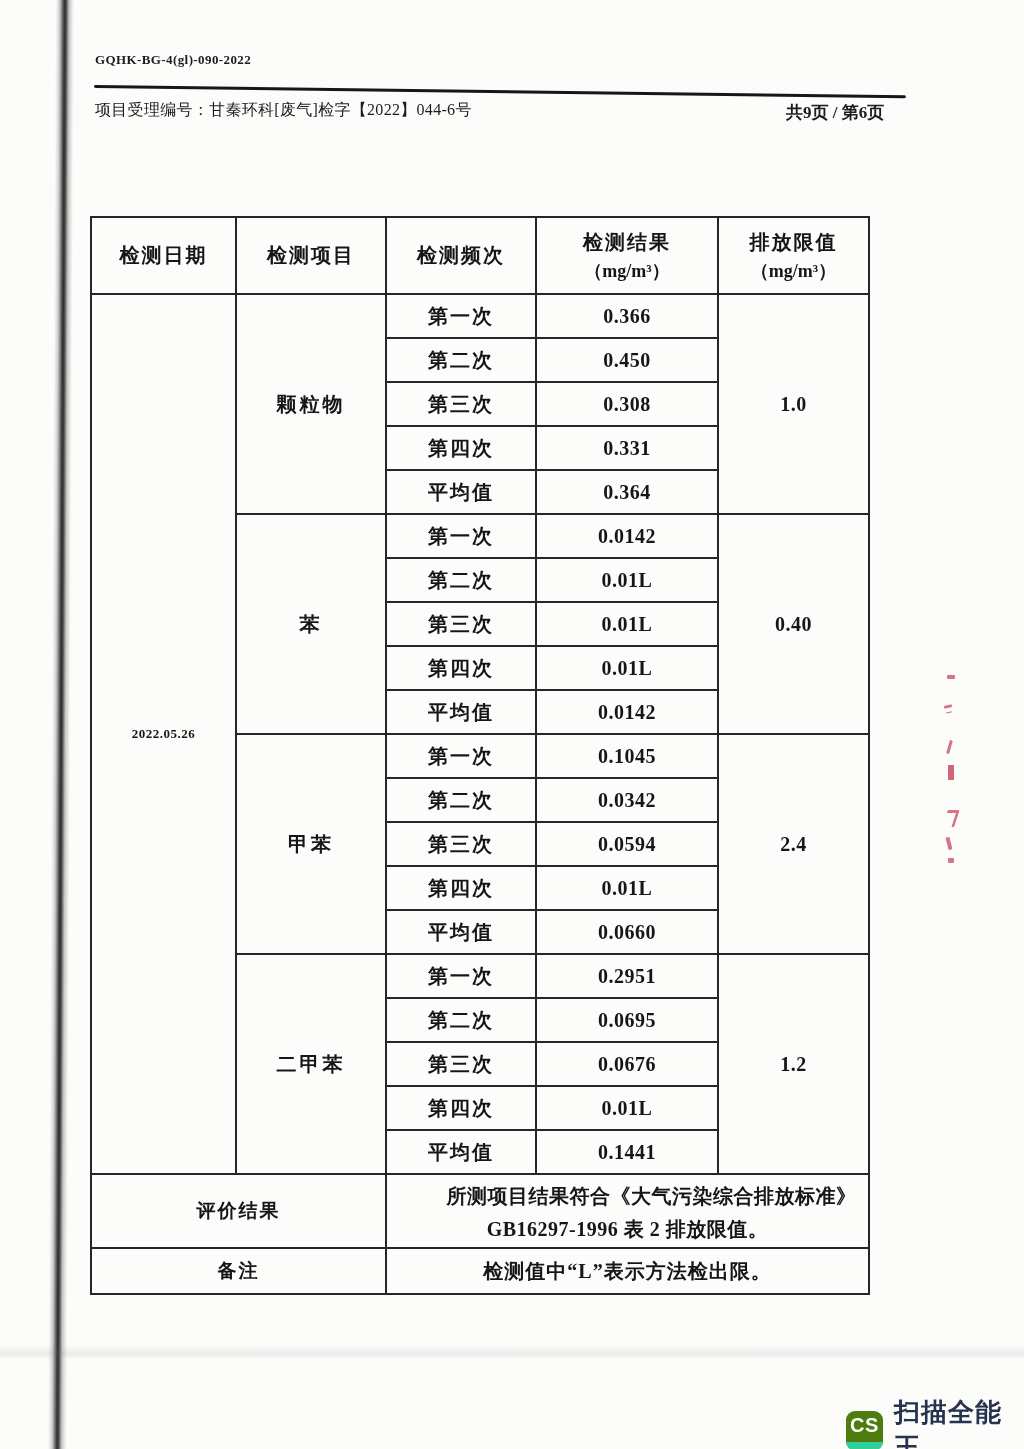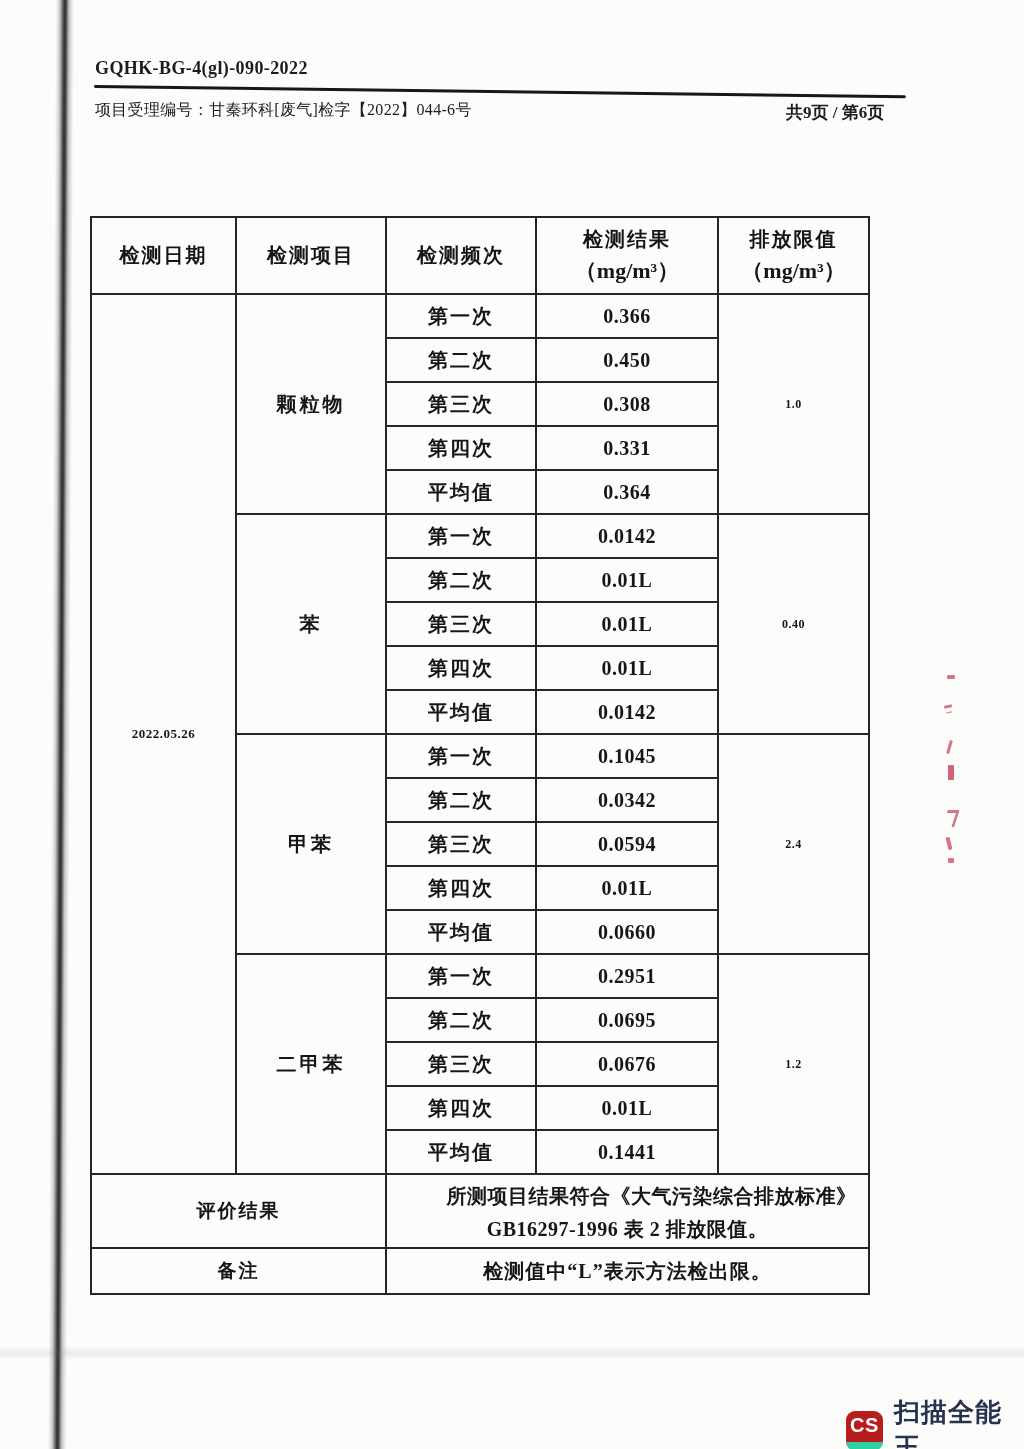--- a/index.html
+++ b/index.html
@@ -14,64 +14,64 @@
   .left-band{
     position:absolute;left:52px;top:-8px;width:18px;height:1470px;
     background:linear-gradient(90deg,rgba(110,110,110,0) 0%,rgba(95,95,95,.30) 22%,#2f2f2f 48%,#3a3a3a 56%,rgba(95,95,95,.35) 74%,rgba(110,110,110,0) 100%);
     transform:rotate(.3deg);filter:blur(.4px);
   }
   .scan-streak{
     position:absolute;left:0;top:1346px;width:1024px;height:14px;
     background:linear-gradient(180deg,rgba(0,0,0,0) 0%,rgba(110,110,120,.12) 55%,rgba(0,0,0,0) 100%);
   }
   
-  .doc-number{position:absolute;left:95px;top:58px;font-size:18px;font-weight:bold;letter-spacing:.4px;}
+  .doc-number{position:absolute;left:95px;top:52px;font-size:13px;font-weight:bold;letter-spacing:.4px;}
   .header-rule{position:absolute;left:94px;top:85px;width:812px;height:3px;background:#171717;border-radius:2px;transform:rotate(.72deg);transform-origin:left center;}
   .acceptance{position:absolute;left:95px;top:100px;font-size:16px;font-weight:normal;letter-spacing:.3px;}
   .page-info{position:absolute;left:786px;top:101px;font-size:17px;font-weight:bold;}
   .title{position:absolute;left:90px;top:146px;width:778px;text-align:center;font-size:28px;font-weight:bold;letter-spacing:1px;}
   
   table.results{
     position:absolute;left:90px;top:216px;width:778px;
     border-collapse:collapse;table-layout:fixed;
   }
   table.results th,table.results td{
     border:2px solid #262626;
     text-align:center;vertical-align:middle;
     font-weight:bold;color:#161616;
     padding:0;overflow:hidden;
   }
   tr.hdr{height:77px;}
   tr.datarow{height:44px;}
   tr.evalrow{height:74px;}
   tr.remarkrow{height:46px;}
   th{font-size:20px;letter-spacing:2px;}
-  .hdr-unit{font-size:22px;font-weight:bold;letter-spacing:0;margin-top:3px;}
+  .hdr-unit{font-size:18px;font-weight:bold;letter-spacing:0;margin-top:3px;}
   .date-cell{font-size:13px;letter-spacing:.5px;}
   .item-cell{font-size:20px;letter-spacing:3px;}
   .freq-cell{font-size:20px;letter-spacing:2px;}
   .value-cell{font-size:20px;letter-spacing:.5px;}
-  .limit-cell{font-size:12px;letter-spacing:.5px;}
+  .limit-cell{font-size:20px;letter-spacing:.5px;}
   .footer-label{font-size:19px;letter-spacing:2px;}
   .eval-content{text-align:left;font-size:20px;letter-spacing:.5px;}
   .eval-line1{text-indent:48px;line-height:33px;padding-top:3px;}
   .eval-line2{line-height:33px;}
   .remark-content{font-size:20px;letter-spacing:1px;}
   
   .frag{position:absolute;background:#c84a60;opacity:.75;border-radius:1px;}
   .f1{left:947px;top:675px;width:8px;height:4px;}
   .f2{left:944px;top:705px;width:8px;height:3px;transform:rotate(-12deg);box-shadow:0 6px 0 -1px #c84a60;}
   .f3{left:948px;top:740px;width:3px;height:14px;transform:rotate(16deg);}
   .f4{left:948px;top:765px;width:6px;height:15px;opacity:.85;}
   .f5{left:945px;top:810px;width:9px;height:14px;background:none;border-top:3px solid #c84a60;border-right:3px solid #c84a60;transform:skewX(-18deg);border-radius:0 2px 0 0;}
   .f6{left:947px;top:837px;width:4px;height:13px;transform:rotate(-14deg);}
   .f7{left:948px;top:858px;width:6px;height:5px;}
   
   .cs-logo{position:absolute;left:846px;top:1395px;display:flex;align-items:center;gap:11px;font-family:"Liberation Sans","DejaVu Sans",sans-serif;}
-  .cs-icon{position:relative;width:37px;height:39px;border-radius:9px;background:#b91c1c;flex:0 0 auto;text-decoration:underline;}
+  .cs-icon{position:relative;width:37px;height:39px;border-radius:9px;background:#4d7c0f;flex:0 0 auto;text-decoration:underline;}
   .cs-icon-text{position:absolute;left:0;top:3px;width:100%;text-align:center;color:#ffffff;font-size:20px;font-weight:bold;letter-spacing:.5px;}
   .cs-icon-strip{position:absolute;left:0;bottom:0;width:100%;height:8px;background:#2fcf9f;border-radius:0 0 9px 9px;}
   .brand-name{font-size:26px;font-weight:bold;color:#25334f;letter-spacing:1px;}
 </style>
 </head>
 <body>
 
 <div class="page">
 
   <div class="left-band"></div>

